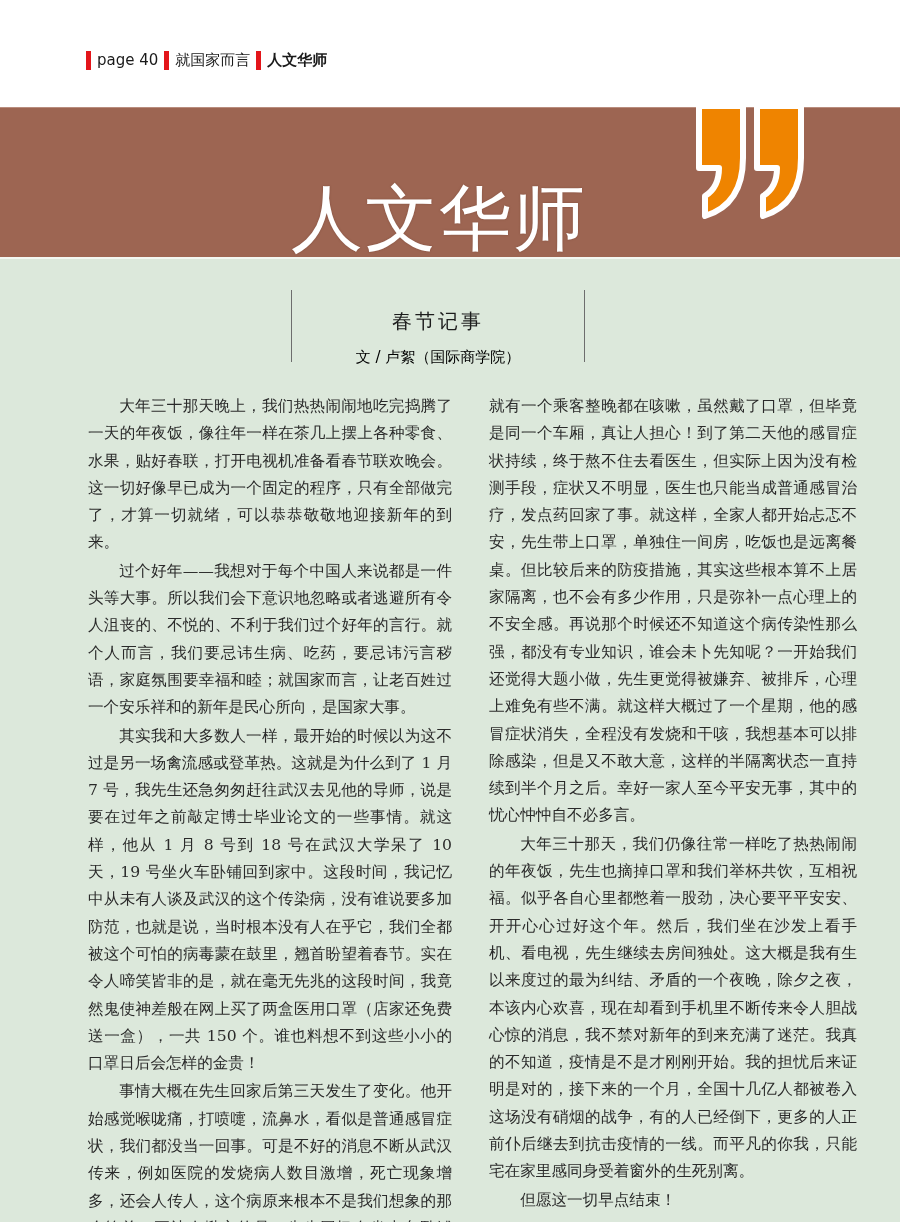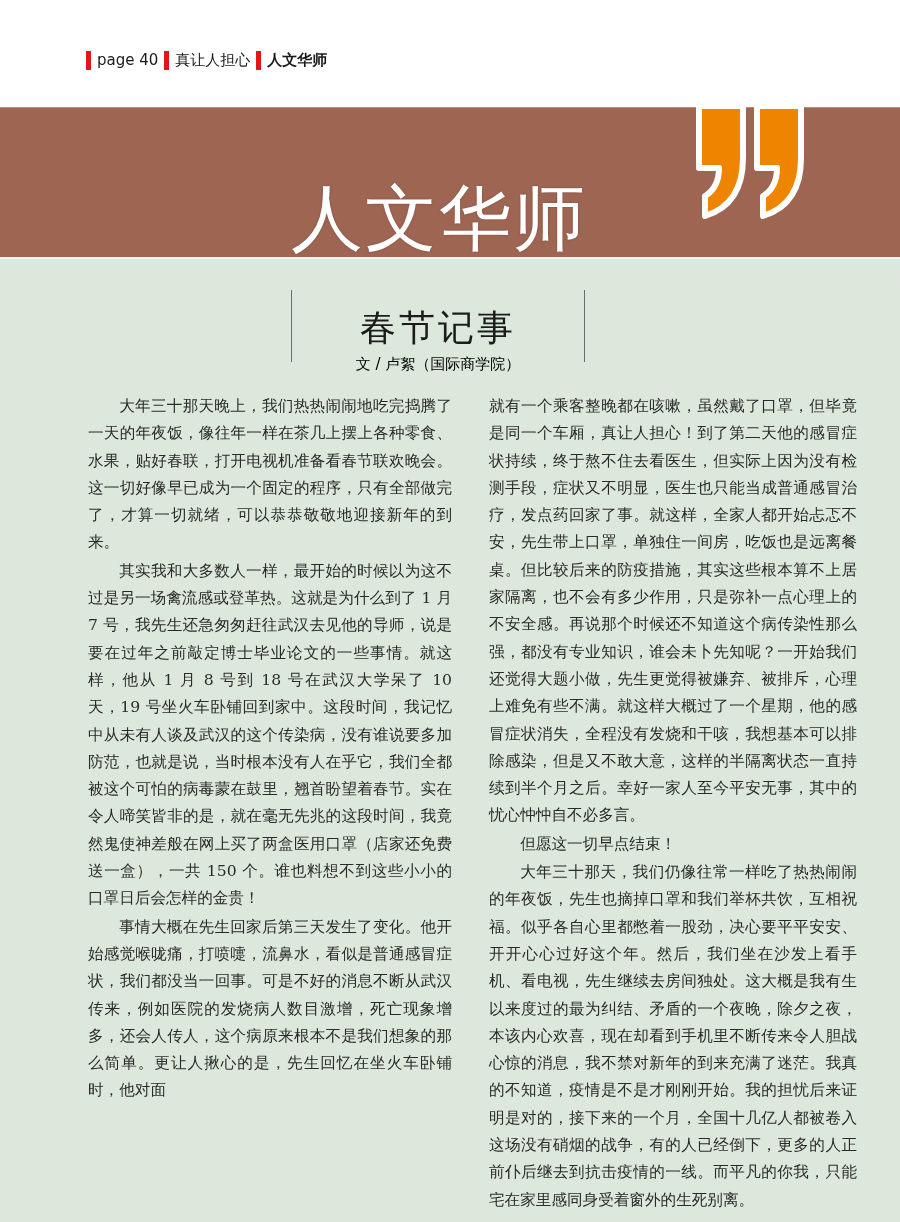--- a/index.html
+++ b/index.html
@@ -47,21 +47,21 @@
     position: absolute; top: 100px; left: 691px; width: 124px; height: 124px;
   }
 
   .article-head {
     position: absolute; left: 291px; top: 290px; width: 292px; height: 72px;
     border-left: 1.5px solid #6d6d6d; border-right: 1.5px solid #6d6d6d;
     text-align: center;
   }
   .article-title {
     font-family: "DejaVu Sans", "Liberation Sans", sans-serif;
-    font-size: 36px; line-height: 38px; color: #1c1c1c; margin-top: 19px;
+    font-size: 20px; line-height: 38px; color: #1c1c1c; margin-top: 12px;
     letter-spacing: 3px;
   }
   .byline {
     font-family: "DejaVu Sans", "Liberation Sans", sans-serif;
     font-size: 15px; line-height: 22px; color: #000000; margin-top: 6px;
   }
 
   .column {
     position: absolute; top: 392px; width: 366px;
     font-size: 15.6px; line-height: 27.3px; color: #2a2a2a;
@@ -78,21 +78,21 @@
 
 <div class="header-strip"></div>
 
 <div class="running-head">
   <span class="seg">
     <span class="bar"></span>
     <span>page 40</span>
   </span>
   <span class="seg">
     <span class="bar"></span>
-    <span>真让人担心</span>
+    <span>就国家而言</span>
   </span>
   <span class="seg bold">
     <span class="bar"></span>
     <span>人文华师</span>
   </span>
 </div>
 
 <div class="banner"></div>
 <div class="content-bg"></div>
 
@@ -105,21 +105,22 @@
   </g>
 </svg>
 
 <div class="article-head">
   <div class="article-title">春节记事</div>
   <div class="byline">文 / 卢絮（国际商学院）</div>
 </div>
 
 <div class="column col-left">
   <p>大年三十那天晚上，我们热热闹闹地吃完捣腾了一天的年夜饭，像往年一样在茶几上摆上各种零食、水果，贴好春联，打开电视机准备看春节联欢晚会。这一切好像早已成为一个固定的程序，只有全部做完了，才算一切就绪，可以恭恭敬敬地迎接新年的到来。</p>
+  <p>过个好年——我想对于每个中国人来说都是一件头等大事。所以我们会下意识地忽略或者逃避所有令人沮丧的、不悦的、不利于我们过个好年的言行。就个人而言，我们要忌讳生病、吃药，要忌讳污言秽语，家庭氛围要幸福和睦；就国家而言，让老百姓过一个安乐祥和的新年是民心所向，是国家大事。</p>
   <p>其实我和大多数人一样，最开始的时候以为这不过是另一场禽流感或登革热。这就是为什么到了 1 月 7 号，我先生还急匆匆赶往武汉去见他的导师，说是要在过年之前敲定博士毕业论文的一些事情。就这样，他从 1 月 8 号到 18 号在武汉大学呆了 10 天，19 号坐火车卧铺回到家中。这段时间，我记忆中从未有人谈及武汉的这个传染病，没有谁说要多加防范，也就是说，当时根本没有人在乎它，我们全都被这个可怕的病毒蒙在鼓里，翘首盼望着春节。实在令人啼笑皆非的是，就在毫无先兆的这段时间，我竟然鬼使神差般在网上买了两盒医用口罩（店家还免费送一盒），一共 150 个。谁也料想不到这些小小的口罩日后会怎样的金贵！</p>
   <p>事情大概在先生回家后第三天发生了变化。他开始感觉喉咙痛，打喷嚏，流鼻水，看似是普通感冒症状，我们都没当一回事。可是不好的消息不断从武汉传来，例如医院的发烧病人数目激增，死亡现象增多，还会人传人，这个病原来根本不是我们想象的那么简单。更让人揪心的是，先生回忆在坐火车卧铺时，他对面</p>
 </div>
 
 <div class="column col-right">
   <p class="cont">就有一个乘客整晚都在咳嗽，虽然戴了口罩，但毕竟是同一个车厢，真让人担心！到了第二天他的感冒症状持续，终于熬不住去看医生，但实际上因为没有检测手段，症状又不明显，医生也只能当成普通感冒治疗，发点药回家了事。就这样，全家人都开始忐忑不安，先生带上口罩，单独住一间房，吃饭也是远离餐桌。但比较后来的防疫措施，其实这些根本算不上居家隔离，也不会有多少作用，只是弥补一点心理上的不安全感。再说那个时候还不知道这个病传染性那么强，都没有专业知识，谁会未卜先知呢？一开始我们还觉得大题小做，先生更觉得被嫌弃、被排斥，心理上难免有些不满。就这样大概过了一个星期，他的感冒症状消失，全程没有发烧和干咳，我想基本可以排除感染，但是又不敢大意，这样的半隔离状态一直持续到半个月之后。幸好一家人至今平安无事，其中的忧心忡忡自不必多言。</p>
+  <p>大年三十那天，我们仍像往常一样吃了热热闹闹的年夜饭，先生也摘掉口罩和我们举杯共饮，互相祝福。似乎各自心里都憋着一股劲，决心要平平安安、开开心心过好这个年。然后，我们坐在沙发上看手机、看电视，先生继续去房间独处。这大概是我有生以来度过的最为纠结、矛盾的一个夜晚，除夕之夜，本该内心欢喜，现在却看到手机里不断传来令人胆战心惊的消息，我不禁对新年的到来充满了迷茫。我真的不知道，疫情是不是才刚刚开始。我的担忧后来证明是对的，接下来的一个月，全国十几亿人都被卷入这场没有硝烟的战争，有的人已经倒下，更多的人正前仆后继去到抗击疫情的一线。而平凡的你我，只能宅在家里感同身受着窗外的生死别离。</p>
   <p>但愿这一切早点结束！</p>
-  <p>大年三十那天，我们仍像往常一样吃了热热闹闹的年夜饭，先生也摘掉口罩和我们举杯共饮，互相祝福。似乎各自心里都憋着一股劲，决心要平平安安、开开心心过好这个年。然后，我们坐在沙发上看手机、看电视，先生继续去房间独处。这大概是我有生以来度过的最为纠结、矛盾的一个夜晚，除夕之夜，本该内心欢喜，现在却看到手机里不断传来令人胆战心惊的消息，我不禁对新年的到来充满了迷茫。我真的不知道，疫情是不是才刚刚开始。我的担忧后来证明是对的，接下来的一个月，全国十几亿人都被卷入这场没有硝烟的战争，有的人已经倒下，更多的人正前仆后继去到抗击疫情的一线。而平凡的你我，只能宅在家里感同身受着窗外的生死别离。</p>
 </div>
 
 </body></html>

